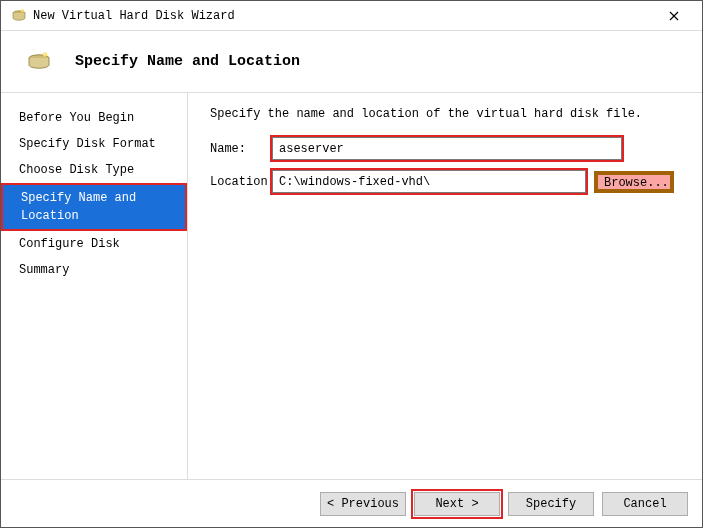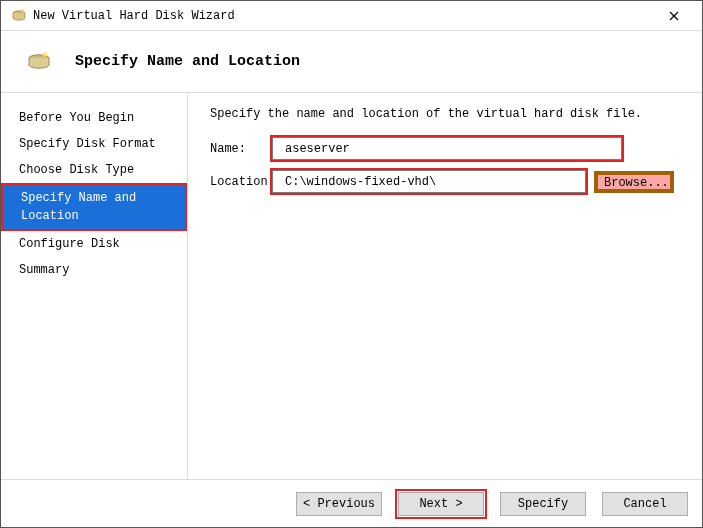--- a/index.html
+++ b/index.html
@@ -77,21 +77,21 @@
   .form-row {
     display: flex;
     align-items: center;
     margin-bottom: 10px;
   }
   .form-row label { width: 62px; }
   .txt {
     height: 23px;
     border: 1px solid #7a7a7a;
     background: #fff;
-    padding: 2px 12px;
+    padding: 2px 6px;
     font-family: inherit;
     font-size: 12px;
   }
   .hl-input { outline: 2px solid #e02424; outline-offset: 0; }
   #name-input { width: 350px; }
   #loc-input { width: 314px; }
   .browse-btn {
     margin-left: 8px;
     width: 80px; height: 22px;
     background: #fca5a5;
@@ -99,21 +99,21 @@
     font-family: inherit; font-size: 12px;
     cursor: default;
   }
   .footer {
     height: 48px;
     border-top: 1px solid #ddd;
     display: flex;
     justify-content: flex-end;
     align-items: center;
     padding-right: 14px;
-    gap: 16px;
+    gap: 8px;
   }
   .footer button {
     width: 86px; height: 24px;
     background: #e1e1e1;
     border: 1px solid #adadad;
     font-family: inherit; font-size: 12px;
     cursor: default;
   }
   .hl-btn { outline: 2px solid #e02424; outline-offset: 1px; }
 </style>

